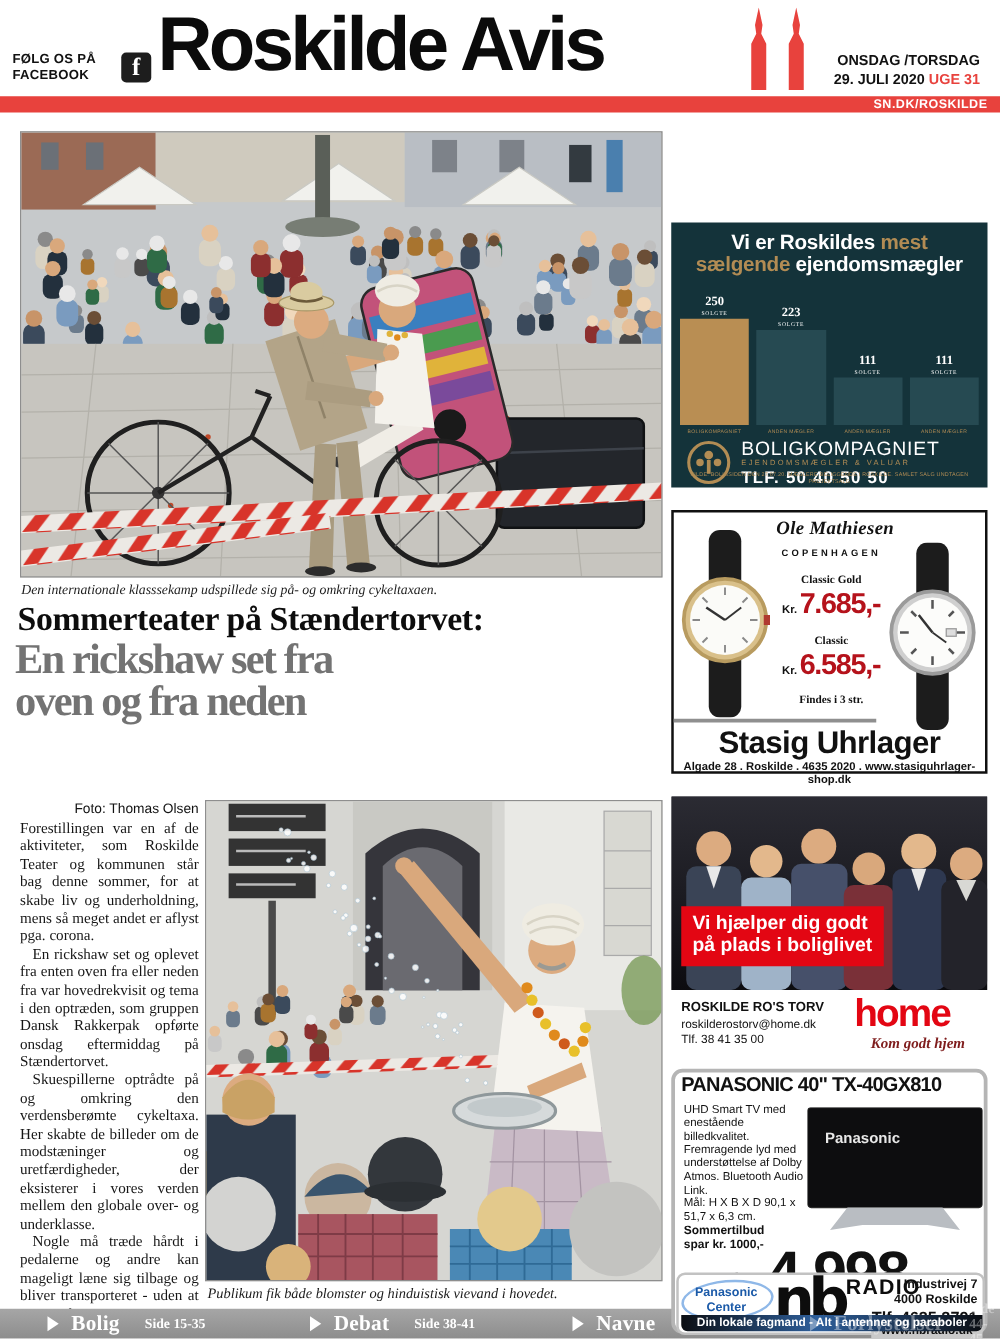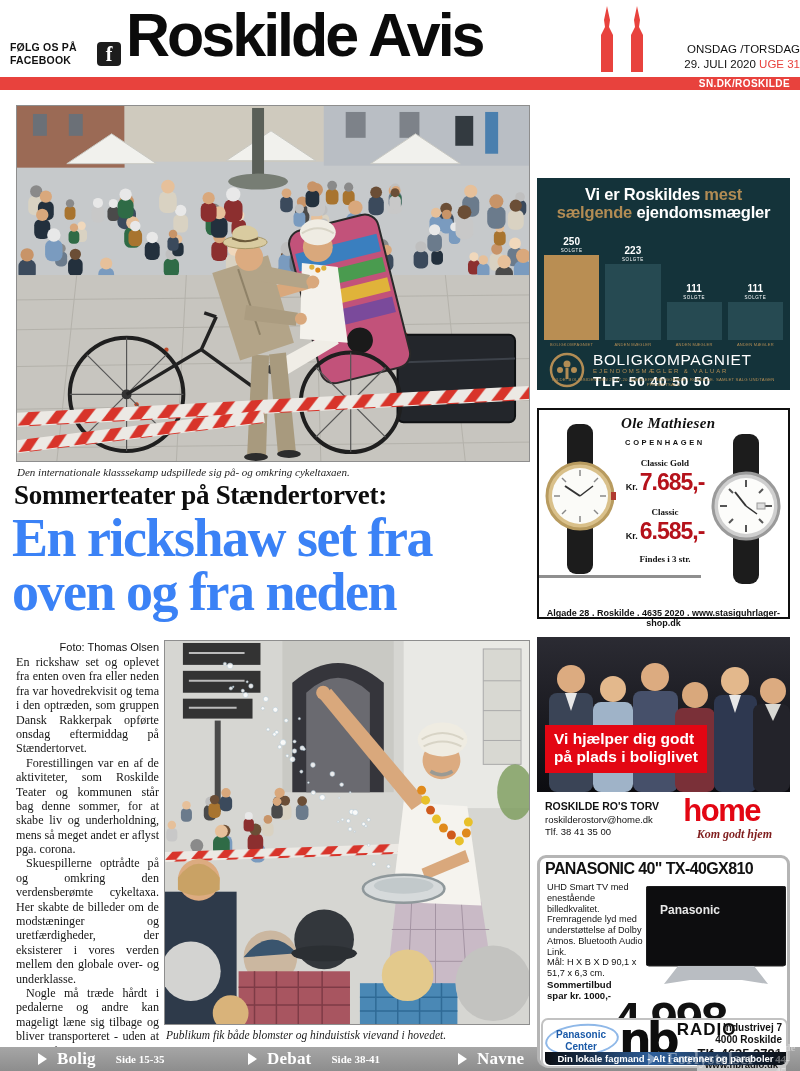--- a/index.html
+++ b/index.html
@@ -5,32 +5,32 @@
   html,body{margin:0;padding:0;background:#e9e9e9;}
   .page{position:relative;width:800px;height:1071px;background:#fff;overflow:hidden;
         font-family:"Liberation Sans",sans-serif;color:#111;}
 
   
   .follow{position:absolute;left:10px;top:41px;font-size:10.5px;font-weight:bold;line-height:1.2;letter-spacing:.2px;}
   .fb-icon{position:absolute;left:97px;top:42px;width:24px;height:24px;background:#1d1d1d;border-radius:4px;
            color:#fff;font-family:"Liberation Serif",serif;font-weight:bold;font-size:20px;text-align:center;line-height:25px;}
   .masthead{position:absolute;left:126px;top:0px;font-size:61px;font-weight:bold;letter-spacing:-3px;color:#0b0b0b;white-space:nowrap;}
   .spires{position:absolute;left:594px;top:6px;}
-  .dateblock{position:absolute;right:0;top:42px;text-align:right;font-size:11.5px;font-weight:normal;line-height:1.3;}
+  .dateblock{position:absolute;right:16px;top:42px;text-align:right;font-size:11.5px;font-weight:bold;line-height:1.3;}
   .week{color:#e8423d;}
   .redbar{position:absolute;left:0;top:77px;width:800px;height:13px;background:#e8423d;}
   .redbar span{position:absolute;right:10px;top:0;color:#fff;font-size:10px;font-weight:bold;line-height:13px;letter-spacing:.4px;}
 
   
   .photo1{position:absolute;left:16px;top:105px;width:514px;height:357px;border:1px solid #8e8e8e;box-sizing:border-box;background:#c9c9c5;}
   .photo1 svg,.photo2 svg{display:block;width:100%;height:100%;}
   .cap1{position:absolute;left:17px;top:466px;font:italic 11px "Liberation Serif",serif;color:#1b1b1b;}
   .kicker{position:absolute;left:14px;top:480px;font-family:"Liberation Serif",serif;font-weight:bold;font-size:27px;letter-spacing:-.3px;color:#0d0d0d;}
   .headline{position:absolute;left:12px;top:511px;width:522px;font-family:"Liberation Serif",serif;font-weight:bold;
-            font-size:54px;line-height:1.0;letter-spacing:-1.5px;color:#3b82f6;}
+            font-size:34px;line-height:1.0;letter-spacing:-1.5px;color:#737373;}
   .credit{position:absolute;left:16px;top:641px;width:143px;text-align:right;font-size:11px;font-weight:normal;}
   .bodycol{position:absolute;left:16px;top:655px;width:143px;font-family:"Liberation Serif",serif;font-size:12.1px;
            line-height:1.19;text-align:justify;color:#151515;}
   .bodycol p{margin:0;}
   .bodycol p+p{text-indent:10px;}
   .photo2{position:absolute;left:164px;top:640px;width:366px;height:385px;border:1px solid #8e8e8e;box-sizing:border-box;background:#d6d6d2;}
   .cap2{position:absolute;left:166px;top:1029px;font:italic 11.5px "Liberation Serif",serif;color:#1b1b1b;}
 
   
   .nav{position:absolute;left:0;top:1047px;width:800px;height:24px;background:linear-gradient(#a6a6a6,#8d8d8d);z-index:1;}
@@ -38,21 +38,21 @@
   .nav-arrow{width:0;height:0;border-left:9px solid #fff;border-top:6px solid transparent;border-bottom:6px solid transparent;margin-right:10px;}
   .nav-label{font-size:17px;font-weight:bold;letter-spacing:.2px;}
   .nav-pages{font-size:11px;font-weight:bold;margin-left:20px;}
   .nav-ghost{z-index:7;opacity:.38;padding-left:44px;}
 
   
   .ad-bolig{position:absolute;left:537px;top:178px;width:253px;height:212px;background:#14333a;color:#fff;}
   .bk-title{padding-top:7px;text-align:center;font-size:16.5px;font-weight:bold;line-height:1.12;letter-spacing:-.2px;}
   .gold{color:#b28c54;}
   .bk-chart{position:absolute;left:7px;top:42px;width:239px;height:120px;display:flex;align-items:flex-end;gap:6px;}
-  .bk-col{flex:1;display:flex;flex-direction:column;align-items:center;justify-content:center;}
+  .bk-col{flex:1;display:flex;flex-direction:column;align-items:center;justify-content:center;font-family:Liberation Serif, serif;}
   .bk-val{font-size:10px;font-weight:bold;line-height:1;}
   .bk-unit{font-size:4.5px;letter-spacing:.6px;margin:1px 0 2px;}
   .bk-bar{width:100%;}
   .bk-cats{position:absolute;left:7px;top:164px;width:239px;display:flex;gap:6px;}
   .bk-cat{flex:1;text-align:center;font-size:4px;color:#b28c54;letter-spacing:.3px;}
   .bk-logo-row{position:absolute;left:12px;top:173px;width:233px;display:flex;align-items:center;gap:8px;}
   .bk-name{font-size:15.5px;letter-spacing:.6px;line-height:1.1;}
   .bk-sub{font-size:6px;color:#b28c54;letter-spacing:1.9px;}
   .bk-tel{font-size:13.5px;font-weight:bold;letter-spacing:1px;}
   .bk-disc{position:absolute;left:0;bottom:3px;width:100%;text-align:center;font-size:4.3px;color:#b28c54;letter-spacing:.2px;}
@@ -403,22 +403,22 @@
   <div class="cap1">Den internationale klasssekamp udspillede sig på- og omkring cykeltaxaen.</div>
 
   <div class="kicker">Sommerteater på Stændertorvet:</div>
   <div class="headline">
     <div>En rickshaw set fra</div>
     <div>oven og fra neden</div>
   </div>
 
   <div class="credit">Foto: Thomas Olsen</div>
   <div class="bodycol">
+    <p>Forestillingen var en af de aktiviteter, som Roskilde Teater og kommunen står bag denne sommer, for at skabe liv og underholdning, mens så meget andet er aflyst pga. corona.</p>
     <p>En rickshaw set og oplevet fra enten oven fra eller neden fra var hovedrekvisit og tema i den optræden, som gruppen Dansk Rakkerpak opførte onsdag eftermiddag på Stændertorvet.</p>
-    <p>Forestillingen var en af de aktiviteter, som Roskilde Teater og kommunen står bag denne sommer, for at skabe liv og underholdning, mens så meget andet er aflyst pga. corona.</p>
     <p>Skuespillerne optrådte på og omkring den verdensberømte cykeltaxa. Her skabte de billeder om de modstæninger og uretfærdigheder, der eksisterer i vores verden mellem den globale over- og underklasse.</p>
     <p>Nogle må træde hårdt i pedalerne og andre kan mageligt læne sig tilbage og bliver transporteret - uden at røre en finger.</p>
     <p>Men helt så enkelt er det heldigivs ikke altid, når rickshaw-chaufføren pludselig gør oprør og nægter at adlyde. Det skabte en række sjove episoder, som de over 200 tilskuere morede sig højlydt over.</p>
 
   </div>
 
   <div class="photo2">
     <svg viewBox="0 0 366 385" preserveAspectRatio="none">
       <defs>
         <pattern id="tape2" patternUnits="userSpaceOnUse" width="26" height="12">
@@ -710,20 +710,21 @@
       <div class="w-price">
         <span class="kr">Kr.</span><span class="amt">7.685,-</span>
       </div>
       <div class="w-model">Classic</div>
       <div class="w-price">
         <span class="kr">Kr.</span><span class="amt">6.585,-</span>
       </div>
       <div class="w-sizes">Findes i 3 str.</div>
     </div>
     <div class="w-rule"></div>
+    <div class="w-store">Stasig Uhrlager</div>
     <div class="w-addr">Algade 28 . Roskilde . 4635 2020 . www.stasiguhrlager-shop.dk</div>
   </div>
 
   <div class="ad-home">
     <div class="home-photo">
       <svg viewBox="0 0 253 155" preserveAspectRatio="none">
         <rect width="253" height="155" fill="#15151a"></rect>
         <rect width="253" height="155" fill="url(#hgrad)"></rect>
         <defs>
             <linearGradient id="hgrad" x1="0" y1="0" x2="0" y2="1">

